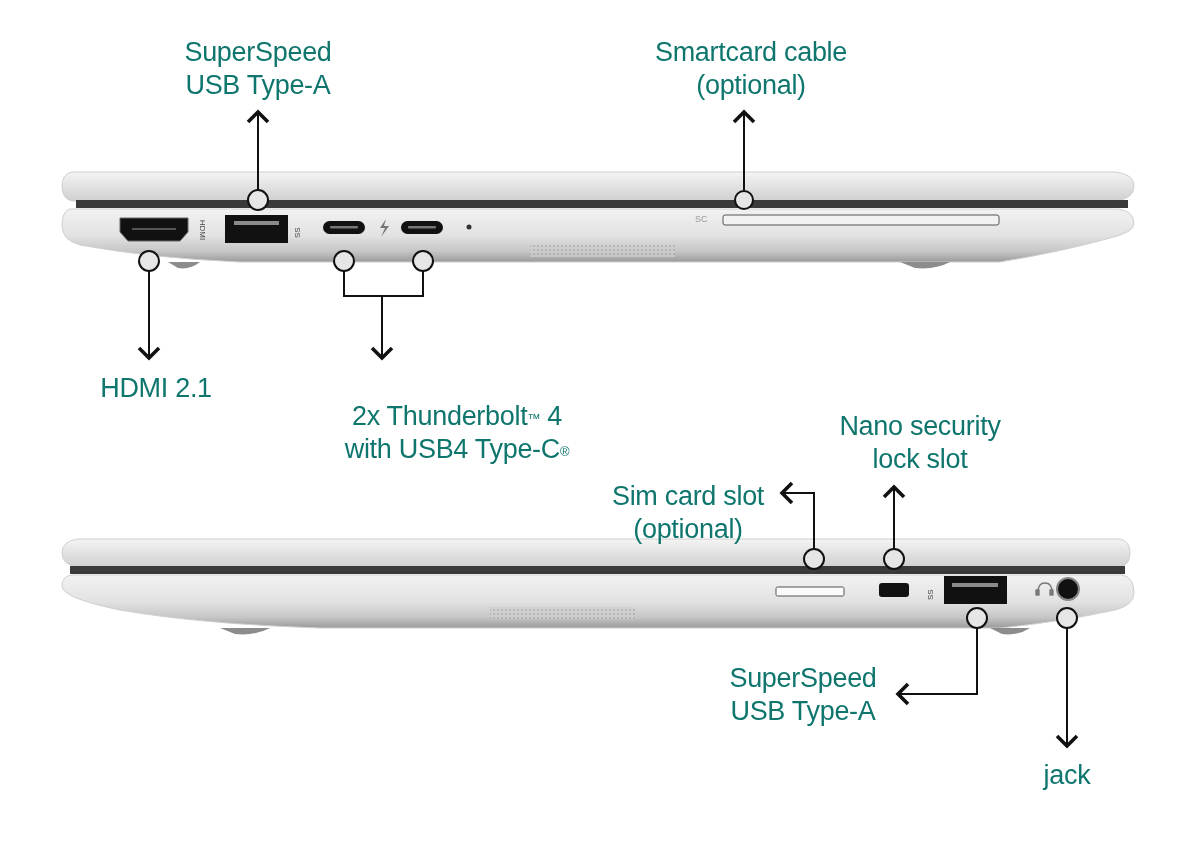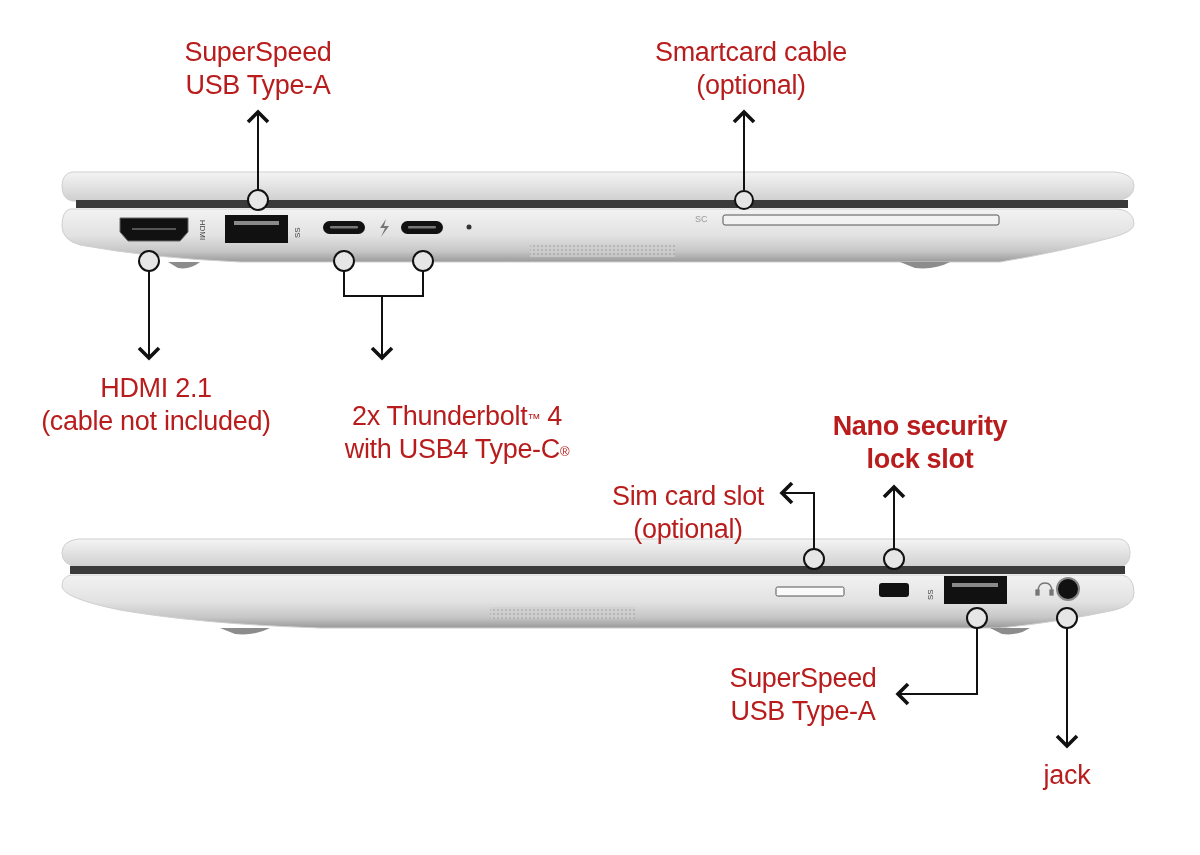--- a/index.html
+++ b/index.html
@@ -1,17 +1,17 @@
 <!DOCTYPE html>
 <html><head>
 <meta charset="utf-8">
 <style>
   html, body { margin: 0; padding: 0; background: #ffffff; }
   body { width: 1200px; height: 855px; position: relative; overflow: hidden; font-family: "Liberation Sans", "DejaVu Sans", sans-serif; color: #111; }
-  .lbl { position: absolute; text-align: center; font-size: 27px; line-height: 33px; color: #b91c1c; letter-spacing: -0.3px; white-space: nowrap; }
+  .lbl { position: absolute; text-align: center; font-size: 27px; line-height: 33px; color: #0f766e; letter-spacing: -0.3px; white-space: nowrap; }
   .lbl span { display: block; }
   svg.stage { position: absolute; left: 0; top: 0; }
   sup.mark { font-size: 13px; vertical-align: top; position: relative; top: 2px; }
 </style>
 </head>
 <body>
 
 <svg class="stage" width="1200" height="855" viewBox="0 0 1200 855">
   <defs>
     <linearGradient id="lidGrad" x1="0" y1="0" x2="0" y2="1">
@@ -129,38 +129,37 @@
   <span>USB Type-A</span>
 </div>
 
 <div class="lbl" style="left:621px; top:36px; width:260px;">
   <span>Smartcard cable</span>
   <span>(optional)</span>
 </div>
 
 <div class="lbl" style="left:14px; top:372px; width:284px;">
   <span>HDMI 2.1</span>
-  <span>(cable not included)</span>
 </div>
 
 <div class="lbl" style="left:322px; top:372px; width:270px;margin-top:28px;">
   <span>
     <span style="display:inline">2x Thunderbolt</span><sup class="mark">™</sup><span style="display:inline"> 4</span>
   </span>
   <span>
     <span style="display:inline">with USB4 Type-C</span><sup class="mark">®</sup>
   </span>
 </div>
 
 <div class="lbl" style="left:588px; top:452px; width:200px;margin-top:28px;">
   <span>Sim card slot</span>
   <span>(optional)</span>
 </div>
 
-<div class="lbl" style="left:820px; top:410px; width:200px;font-weight:bold;">
+<div class="lbl" style="left:820px; top:410px; width:200px;">
   <span>Nano security</span>
   <span>lock slot</span>
 </div>
 
 <div class="lbl" style="left:712px; top:662px; width:182px;">
   <span>SuperSpeed</span>
   <span>USB Type-A</span>
 </div>
 
 <div class="lbl" style="left:965px; top:759px; width:204px;">

